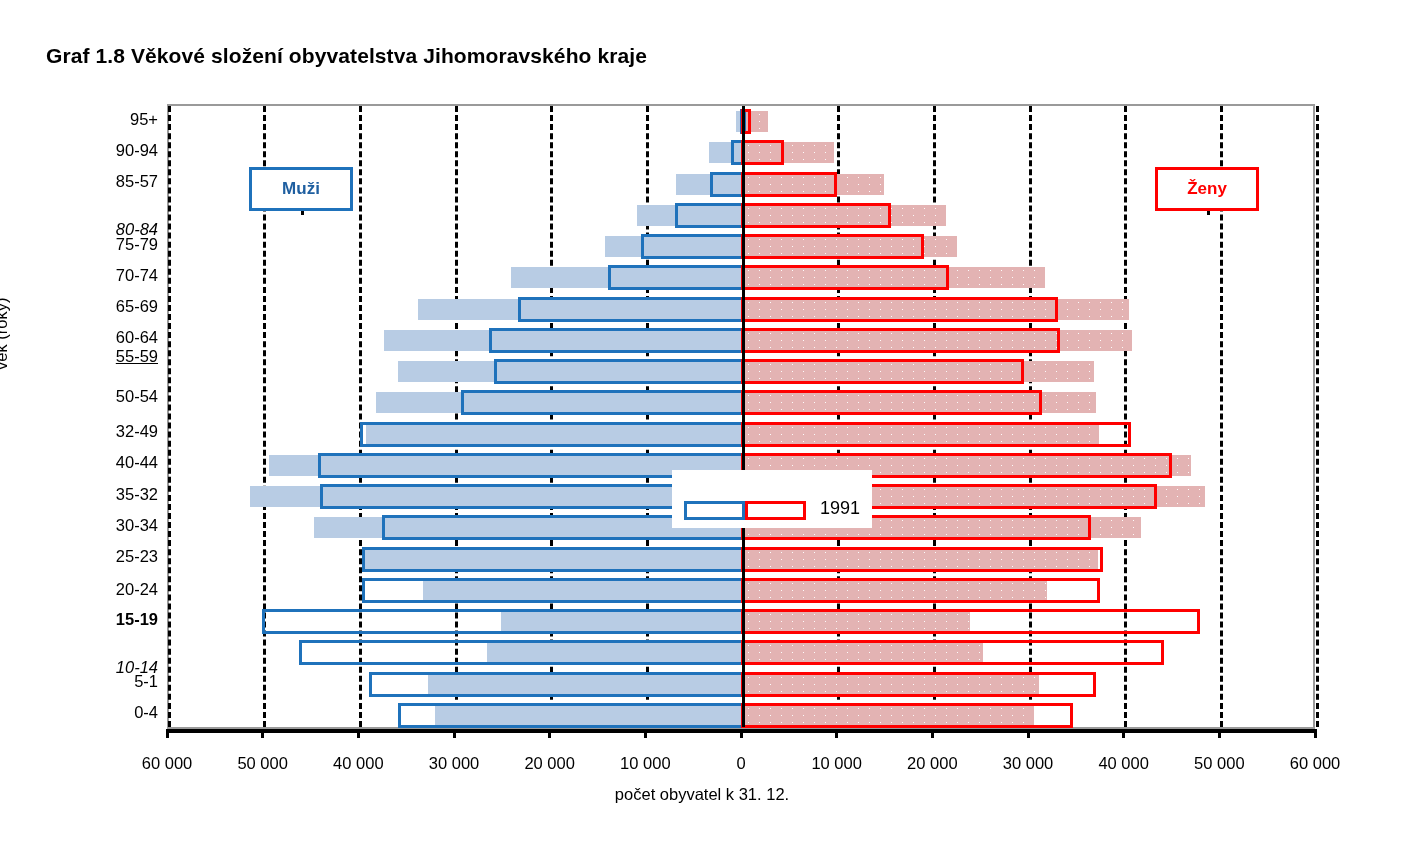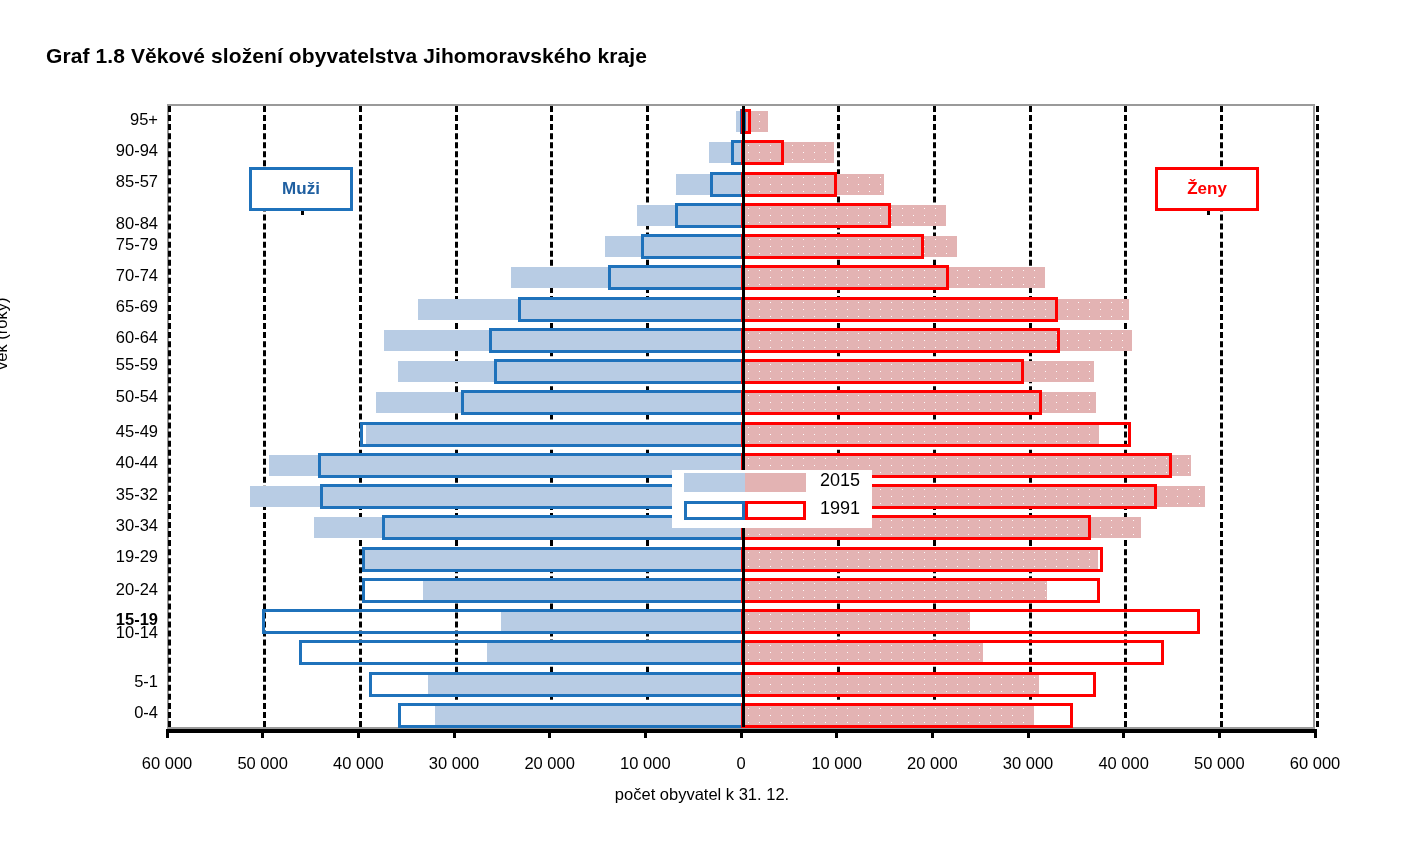--- a/index.html
+++ b/index.html
@@ -405,27 +405,20 @@
 
 <div id="yaxis-title">věk (roky)</div>
 
 <div id="xaxis-line"></div>
 <div id="xaxis-title">počet obyvatel k 31. 12.</div>
 
 <div class="callout" id="callout-men">Muži</div>
 <div class="callout" id="callout-women">Ženy</div>
 
 <div id="legend">
-  <div class="legend-row" style="top:0px;">
-    <div class="legend-swatches">
-      <span class="sw left fill-blue"></span>
-      <span class="sw right fill-pink"></span>
-    </div>
-    <span class="legend-label">2015</span>
-  </div>
   <div class="legend-row" style="top:28px;text-align:center;">
     <div class="legend-swatches">
       <span class="sw left out-blue"></span>
       <span class="sw right out-red"></span>
     </div>
     <span class="legend-label">1991</span>
   </div>
 </div>
 
 <div class="xtick-mark" style="left: 165.5px;"></div>
@@ -450,31 +443,31 @@
 <div class="xtick-label" style="left: 741px;">0</div>
 <div class="xtick-label" style="left: 836.667px;">10 000</div>
 <div class="xtick-label" style="left: 932.333px;">20 000</div>
 <div class="xtick-label" style="left: 1028px;">30 000</div>
 <div class="xtick-label" style="left: 1123.67px;">40 000</div>
 <div class="xtick-label" style="left: 1219.33px;">50 000</div>
 <div class="xtick-label" style="left: 1315px;">60 000</div>
 <div class="ytick" style="top: 110.625px;">95+</div>
 <div class="ytick" style="top: 141.875px;">90-94</div>
 <div class="ytick" style="top: 173.125px;">85-57</div>
-<div class="ytick" style="top: 215px;">80-84</div>
+<div class="ytick" style="top: 221px; font-style: italic;">80-84</div>
 <div class="ytick" style="top: 235.625px;">75-79</div>
 <div class="ytick" style="top: 266.875px;">70-74</div>
 <div class="ytick" style="top: 298.125px;">65-69</div>
 <div class="ytick" style="top: 329.375px;">60-64</div>
-<div class="ytick" style="top: 356px;">55-59</div>
+<div class="ytick" style="top: 348px; text-decoration: underline;">55-59</div>
 <div class="ytick" style="top: 388px;">50-54</div>
-<div class="ytick" style="top: 423.125px;">45-49</div>
+<div class="ytick" style="top: 423.125px;">32-49</div>
 <div class="ytick" style="top: 454.375px;">40-44</div>
 <div class="ytick" style="top: 485.625px;">35-32</div>
 <div class="ytick" style="top: 516.875px;">30-34</div>
-<div class="ytick" style="top: 548.125px;">19-29</div>
+<div class="ytick" style="top: 548.125px;">25-23</div>
 <div class="ytick" style="top: 573px; margin-top: 8px;">20-24</div>
 <div class="ytick" style="top: 610.625px; font-weight: bold;">15-19</div>
-<div class="ytick" style="top: 624px;">10-14</div>
+<div class="ytick" style="top: 659px; font-style: italic;">10-14</div>
 <div class="ytick" style="top: 673.125px;">5-1</div>
 <div class="ytick" style="top: 704.375px;">0-4</div>
 <div class="callout-stem" style="left: 301px; top: 205px;"></div>
 <div class="callout-stem" style="left: 1207px; top: 205px;"></div>
 
 </body></html>

